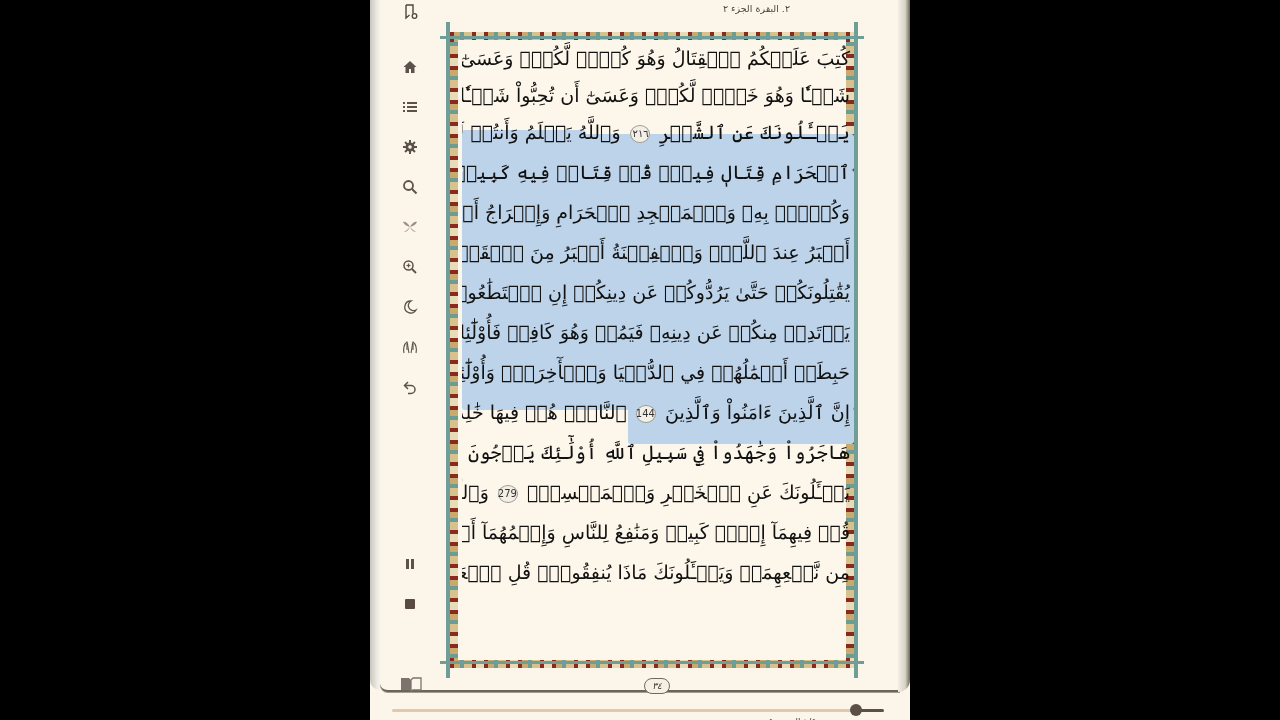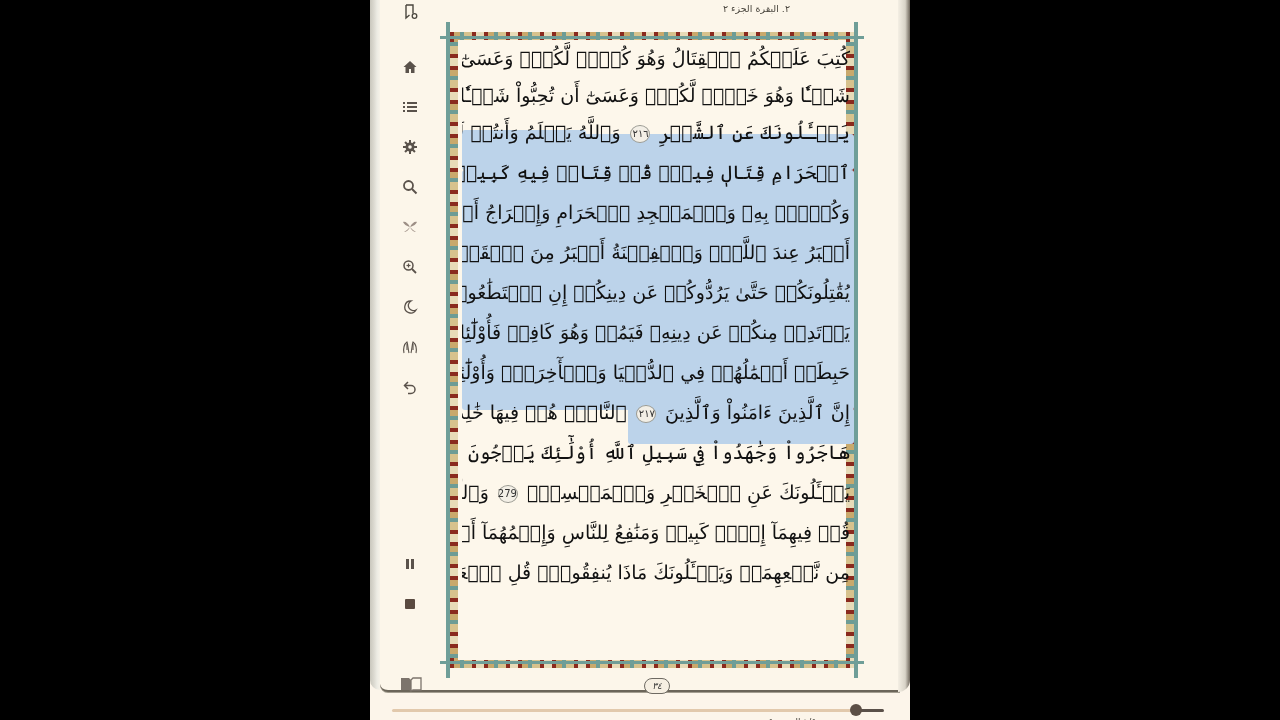--- a/index.html
+++ b/index.html
@@ -156,21 +156,21 @@
         <span>وَٱللَّهُ يَعۡلَمُ وَأَنتُمۡ لَا تَعۡلَمُونَ</span>
       </div>
       <div class="verse-line" style="top:114px">ٱلۡحَرَامِ قِتَالٖ فِيهِۖ قُلۡ قِتَالٞ فِيهِ كَبِيرٞۚ وَصَدٌّ عَن سَبِيلِ ٱللَّهِ</div>
       <div class="verse-line" style="top:154px">وَكُفۡرُۢ بِهِۦ وَٱلۡمَسۡجِدِ ٱلۡحَرَامِ وَإِخۡرَاجُ أَهۡلِهِۦ مِنۡهُ</div>
       <div class="verse-line" style="top:194px">أَكۡبَرُ عِندَ ٱللَّهِۚ وَٱلۡفِتۡنَةُ أَكۡبَرُ مِنَ ٱلۡقَتۡلِۗ وَلَا يَزَالُونَ</div>
       <div class="verse-line" style="top:234px">يُقَٰتِلُونَكُمۡ حَتَّىٰ يَرُدُّوكُمۡ عَن دِينِكُمۡ إِنِ ٱسۡتَطَٰعُواْۚ وَمَن</div>
       <div class="verse-line" style="top:274px">يَرۡتَدِدۡ مِنكُمۡ عَن دِينِهِۦ فَيَمُتۡ وَهُوَ كَافِرٞ فَأُوْلَٰٓئِكَ</div>
       <div class="verse-line" style="top:314px">حَبِطَتۡ أَعۡمَٰلُهُمۡ فِي ٱلدُّنۡيَا وَٱلۡأٓخِرَةِۖ وَأُوْلَٰٓئِكَ أَصۡحَٰبُ</div>
       <div class="verse-line" style="top:354px; text-align-last:auto;">
         <span>إِنَّ ٱلَّذِينَ ءَامَنُواْ وَٱلَّذِينَ</span>
-        <span class="ayah-mark">٢١٧</span>
+        <span class="ayah-mark">144</span>
         <span>ٱلنَّارِۖ هُمۡ فِيهَا خَٰلِدُونَ</span>
       </div>
       <div class="verse-line" style="top:394px">هَاجَرُواْ وَجَٰهَدُواْ فِي سَبِيلِ ٱللَّهِ أُوْلَٰٓئِكَ يَرۡجُونَ رَحۡمَتَ ٱللَّهِۚ</div>
       <div class="verse-line" style="top:434px; text-align-last:auto;">
         <span>يَسۡـَٔلُونَكَ عَنِ ٱلۡخَمۡرِ وَٱلۡمَيۡسِرِۖ</span>
         <span class="ayah-mark">279</span>
         <span>وَٱللَّهُ غَفُورٞ رَّحِيمٞ</span>
       </div>
       <div class="verse-line" style="top:474px">قُلۡ فِيهِمَآ إِثۡمٞ كَبِيرٞ وَمَنَٰفِعُ لِلنَّاسِ وَإِثۡمُهُمَآ أَكۡبَرُ</div>
       <div class="verse-line" style="top:514px">مِن نَّفۡعِهِمَاۗ وَيَسۡـَٔلُونَكَ مَاذَا يُنفِقُونَۖ قُلِ ٱلۡعَفۡوَۗ كَذَٰلِكَ</div>

